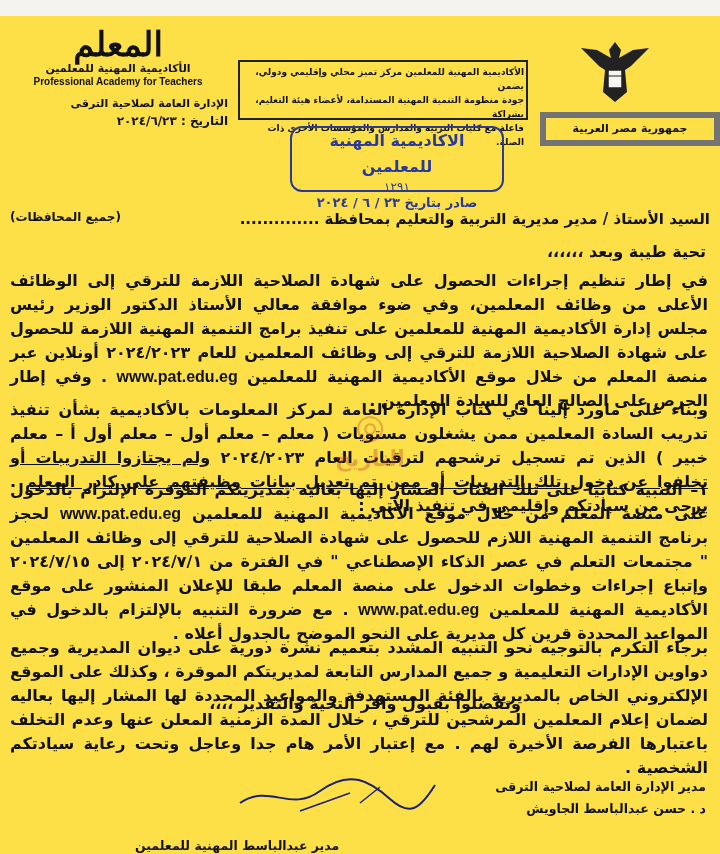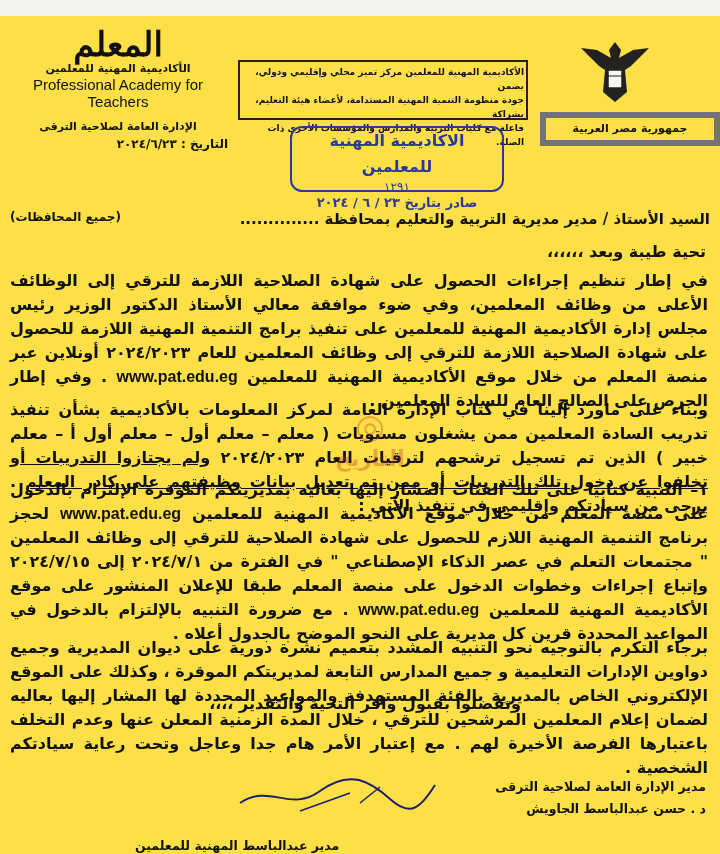--- a/index.html
+++ b/index.html
@@ -2,21 +2,21 @@
 <html><head>
 <meta charset="utf-8">
 <style>
   html, body { margin:0; padding:0; }
   body { width:720px; height:854px; background:#f4f3ef; overflow:hidden; font-family:"DejaVu Sans", sans-serif; color:#111; position:relative; }
   .page { position:absolute; left:0; top:0; width:720px; height:854px; background:#fde047;margin-top:16px; }
   .rtl { direction:rtl; text-align:right; }
   .left-logo { position:absolute; left:8px; top:10px; width:220px; text-align:center; }
   .left-logo .mark { font-family:"DejaVu Serif", serif; font-size:34px; font-weight:bold; line-height:36px; color:#111; }
   .left-logo .ar { font-size:11px; font-weight:bold; line-height:14px; letter-spacing:1px; }
-  .left-logo .en { font-family:"Liberation Sans", sans-serif; font-size:15px; font-weight:normal; }
+  .left-logo .en { font-family:"Liberation Sans", sans-serif; font-size:10px; font-weight:bold; }
   .left-logo .dept { font-size:11px; font-weight:bold; margin-top:10px; }
   .left-logo .date { font-size:12px; font-weight:bold; margin-top:4px; }
   .center-box { position:absolute; left:238px; top:44px; width:282px; height:50px; border:2px solid #222; padding:3px 2px; font-size:9px; font-weight:bold; line-height:14px; }
   .stamp { position:absolute; left:290px; top:110px; width:210px; height:62px; border:2px solid #2b3a9a; border-radius:12px; color:#2b3a9a; text-align:center; }
   .stamp .t { font-size:16px; font-weight:bold; line-height:26px; }
   .stamp .n { font-size:12px; line-height:14px; }
   .stamp .d { font-size:13px; font-weight:bold; line-height:18px; }
   .eagle { position:absolute; left:575px; top:20px; width:80px; height:70px; }
   .right-box { position:absolute; left:540px; top:96px; width:168px; height:22px; border:6px solid #737373; font-size:11px; font-weight:bold; line-height:22px; text-align:center; }
   .addr { position:absolute; left:10px; top:194px; width:700px; font-size:15px; font-weight:bold; }
@@ -37,21 +37,21 @@
 </style>
 </head>
 <body>
 
 <div class="page">
 
   <div class="left-logo">
     <div class="mark">المعلم</div>
     <div class="ar">الأكاديمية المهنية للمعلمين</div>
     <div class="en">Professional Academy for Teachers</div>
-    <div class="dept rtl" style="text-align:center">الإدارة العامة لصلاحية الترقى</div>
+    <div class="dept rtl" style="">الإدارة العامة لصلاحية الترقى</div>
     <div class="date rtl" style="text-align:right">
       <span>التاريخ :</span>
       <span>٢٠٢٤/٦/٢٣</span>
     </div>
   </div>
 
   <div class="center-box rtl">
     <div>الأكاديمية المهنية للمعلمين مركز تميز محلي وإقليمي ودولي، يضمن</div>
     <div>جودة منظومة التنمية المهنية المستدامة، لأعضاء هيئة التعليم، بشراكة</div>
     <div>فاعلة مع كليات التربية والمدارس والمؤسسات الأخرى ذات الصلة.</div>

